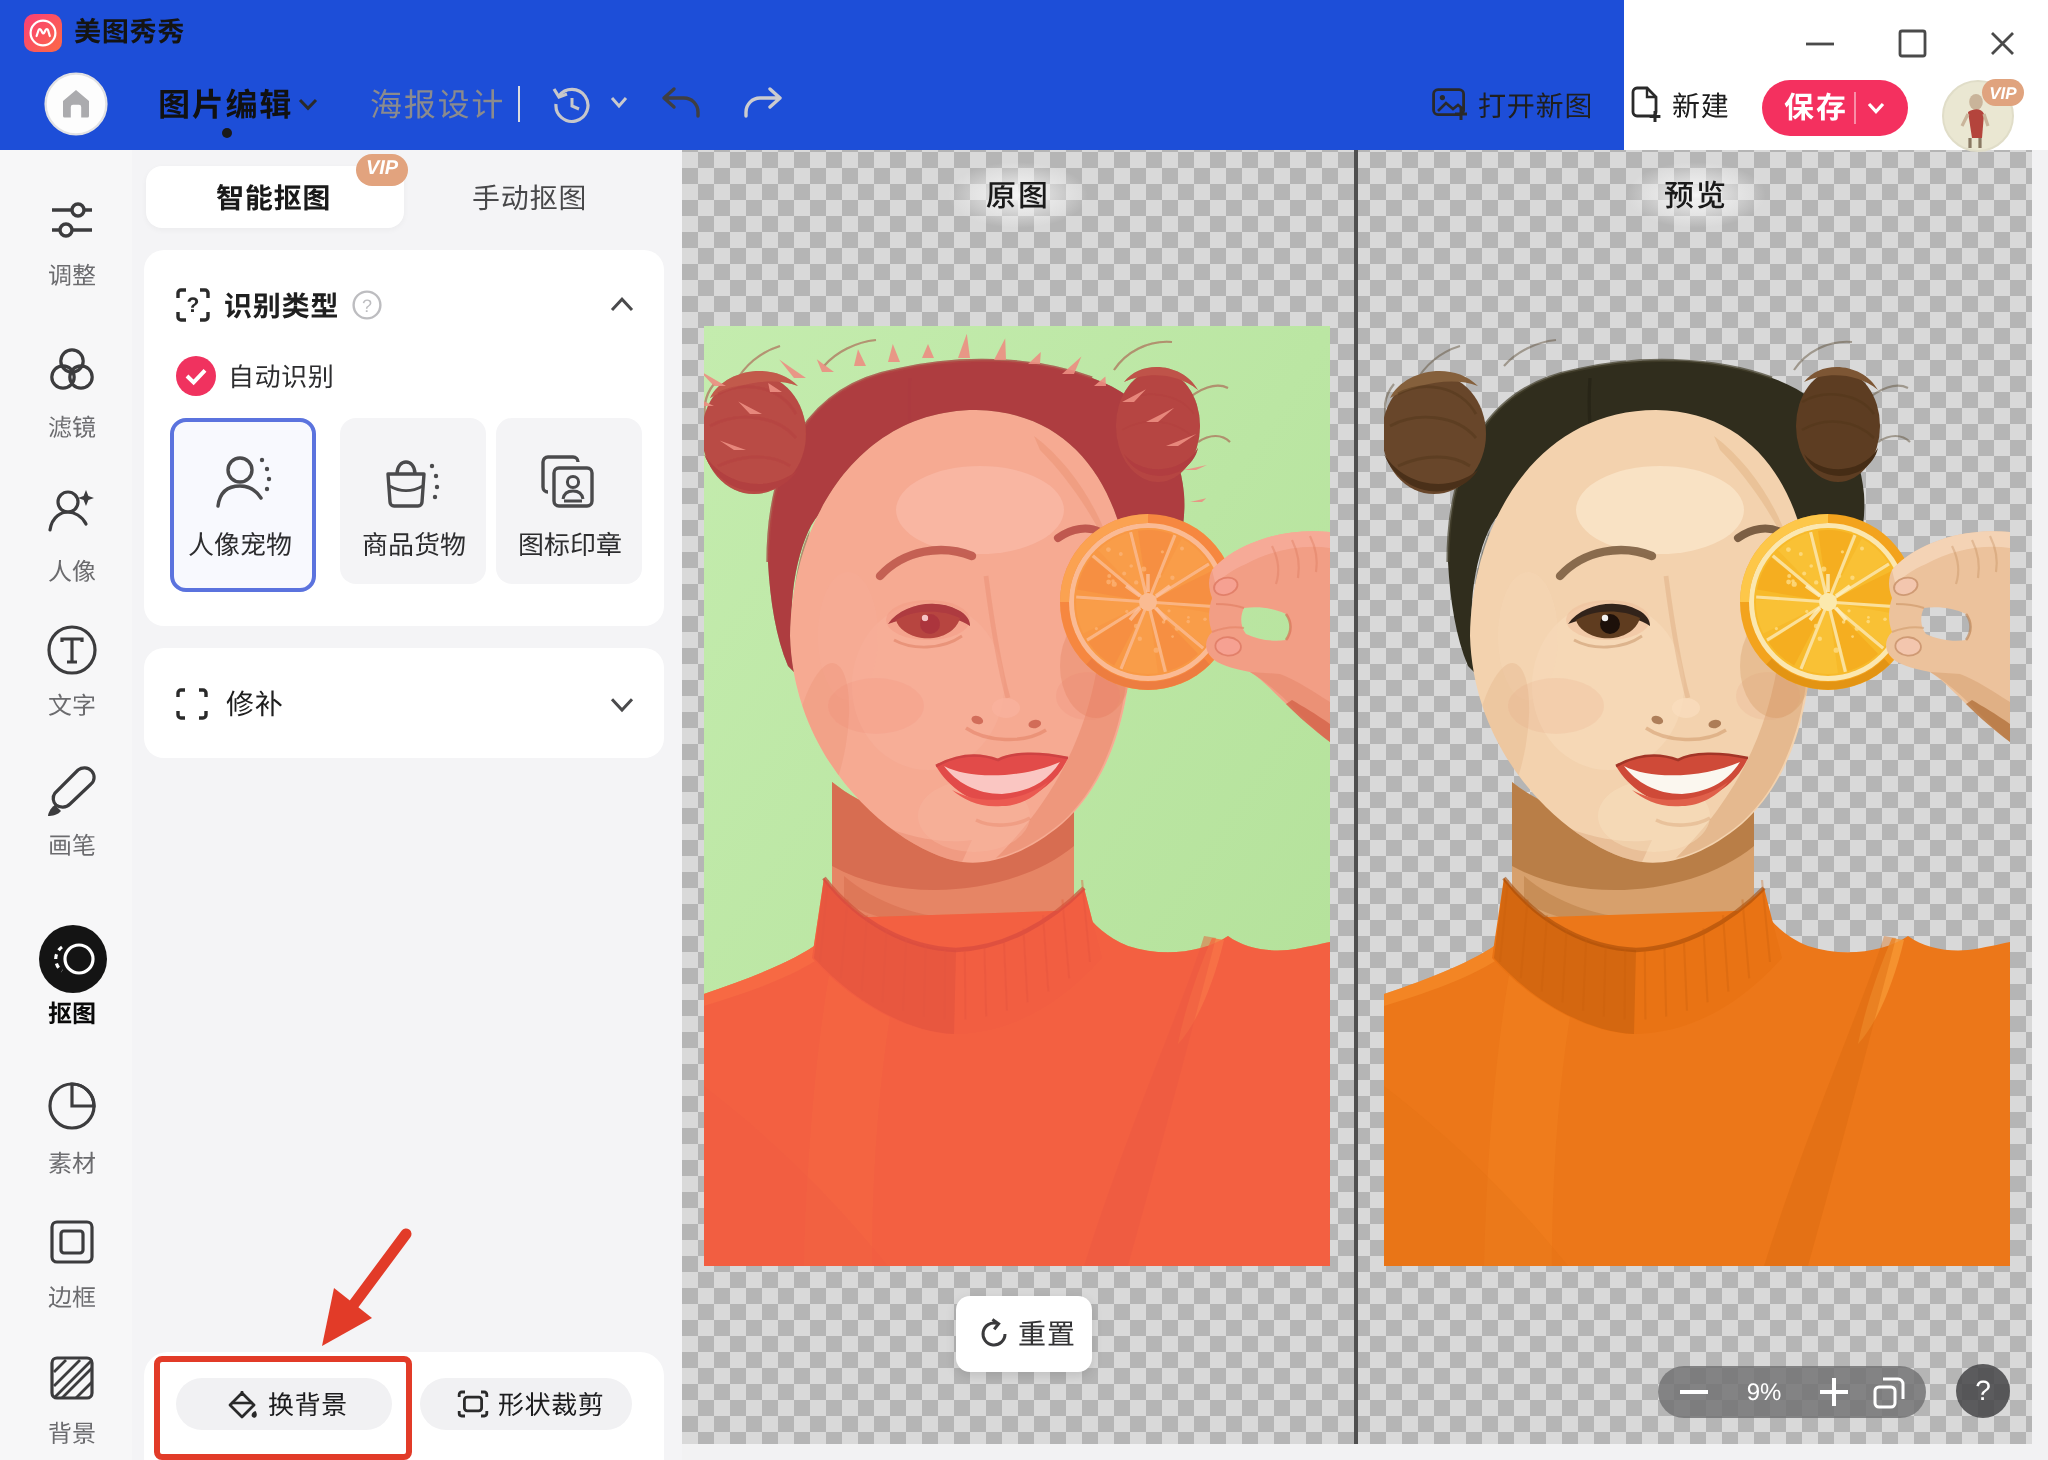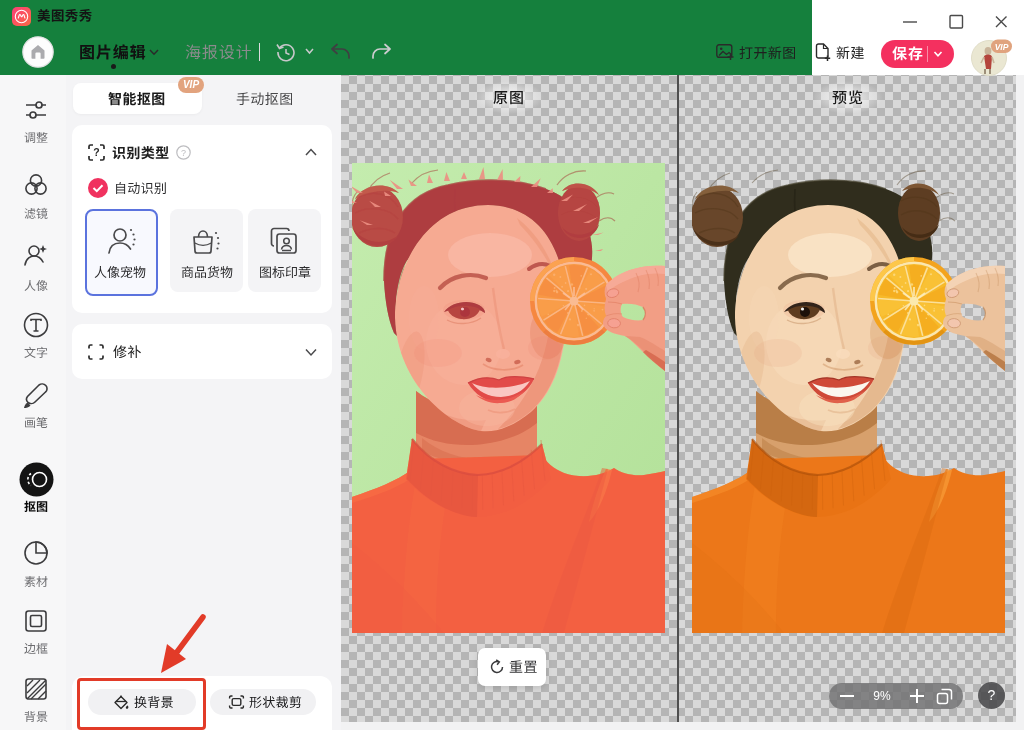--- a/index.html
+++ b/index.html
@@ -1,17 +1,17 @@
 <!DOCTYPE html>
 <html><head><meta charset="utf-8"><style>
 html,body{margin:0;padding:0;width:1024px;height:730px;overflow:hidden;
 font-family:"Liberation Sans",sans-serif;-webkit-font-smoothing:antialiased}
 .ab{position:absolute}
 </style></head><body>
-<div class="ab" style="left:0;top:0;width:812px;height:730px;background:#15803d">
+<div class="ab" style="left:0;top:0;width:812px;height:730px;background:#1d4ed8">
 <div class="ab" style="left:341px;top:75px;width:683px;height:655px;background:#f2f2f3"></div>
 <div class="ab" style="left:341px;top:75px;width:675px;height:647px;
 background-image:conic-gradient(#b5b5b5 25%,#d9d9d9 0 50%,#b5b5b5 0 75%,#d9d9d9 0);
 background-size:16px 16px;background-position:0 1px"></div>
 <div class="ab" style="left:474px;top:81px;width:70px;height:33px;background:radial-gradient(ellipse closest-side,rgba(245,245,245,1),rgba(245,245,245,0))"></div>
 <div class="ab" style="left:813px;top:81px;width:70px;height:33px;background:radial-gradient(ellipse closest-side,rgba(245,245,245,1),rgba(245,245,245,0))"></div>
 <svg style="position:absolute;left:492.5px;top:87.9px;overflow:visible" width="32" height="20">
       <path transform="translate(0,15)" d="M5.8 -5.9H11.6V-4.7H5.8ZM5.8 -8.2H11.6V-7.0H5.8ZM10.4 -2.4C11.3 -1.4 12.5 -0.1 13.0 0.7L14.2 0.0C13.6 -0.8 12.4 -2.1 11.6 -3.0ZM5.5 -3.0C4.8 -2.0 3.9 -0.9 3.0 -0.1C3.3 0.1 3.9 0.4 4.2 0.7C5.0 -0.1 6.1 -1.4 6.8 -2.5ZM1.8 -11.9V-7.6C1.8 -5.3 1.7 -2.0 0.4 0.2C0.8 0.4 1.4 0.7 1.7 0.9C3.0 -1.5 3.2 -5.1 3.2 -7.6V-10.6H14.2V-11.9ZM7.8 -10.5C7.7 -10.1 7.5 -9.7 7.3 -9.3H4.4V-3.6H8.0V-0.2C8.0 -0.1 8.0 0.0 7.7 0.0C7.5 0.0 6.8 0.0 6.0 0.0C6.1 0.4 6.3 0.9 6.4 1.2C7.5 1.2 8.3 1.2 8.8 1.1C9.3 0.8 9.4 0.5 9.4 -0.2V-3.6H13.1V-9.3H8.8C9.0 -9.6 9.3 -9.9 9.5 -10.3Z M21.5 -4.1C22.7 -3.9 24.3 -3.3 25.1 -2.9L25.7 -3.8C24.9 -4.2 23.3 -4.7 22.1 -4.9ZM20.1 -2.2C22.1 -1.9 24.7 -1.3 26.2 -0.8L26.8 -1.8C25.3 -2.4 22.8 -2.9 20.7 -3.1ZM17.2 -12.0V1.3H18.6V0.7H28.4V1.3H29.8V-12.0ZM18.6 -0.6V-10.8H28.4V-0.6ZM22.2 -10.6C21.4 -9.4 20.1 -8.3 18.9 -7.6C19.1 -7.4 19.6 -6.9 19.8 -6.7C20.2 -7.0 20.6 -7.3 21.0 -7.6C21.4 -7.2 21.9 -6.8 22.4 -6.5C21.2 -6.0 19.9 -5.5 18.6 -5.3C18.9 -5.1 19.1 -4.5 19.3 -4.2C20.7 -4.5 22.2 -5.0 23.6 -5.8C24.8 -5.1 26.2 -4.6 27.5 -4.3C27.7 -4.7 28.1 -5.2 28.3 -5.4C27.1 -5.6 25.9 -6.0 24.8 -6.5C25.9 -7.2 26.8 -8.0 27.4 -9.0L26.6 -9.5L26.4 -9.4H22.8C23.0 -9.7 23.2 -9.9 23.3 -10.2ZM21.8 -8.4 25.4 -8.3C24.9 -7.9 24.3 -7.4 23.6 -7.0C22.9 -7.4 22.3 -7.9 21.8 -8.4Z" fill="#1a1a1a"></path>
     </svg>
 <svg style="position:absolute;left:832.0px;top:87.9px;overflow:visible" width="32" height="20">

